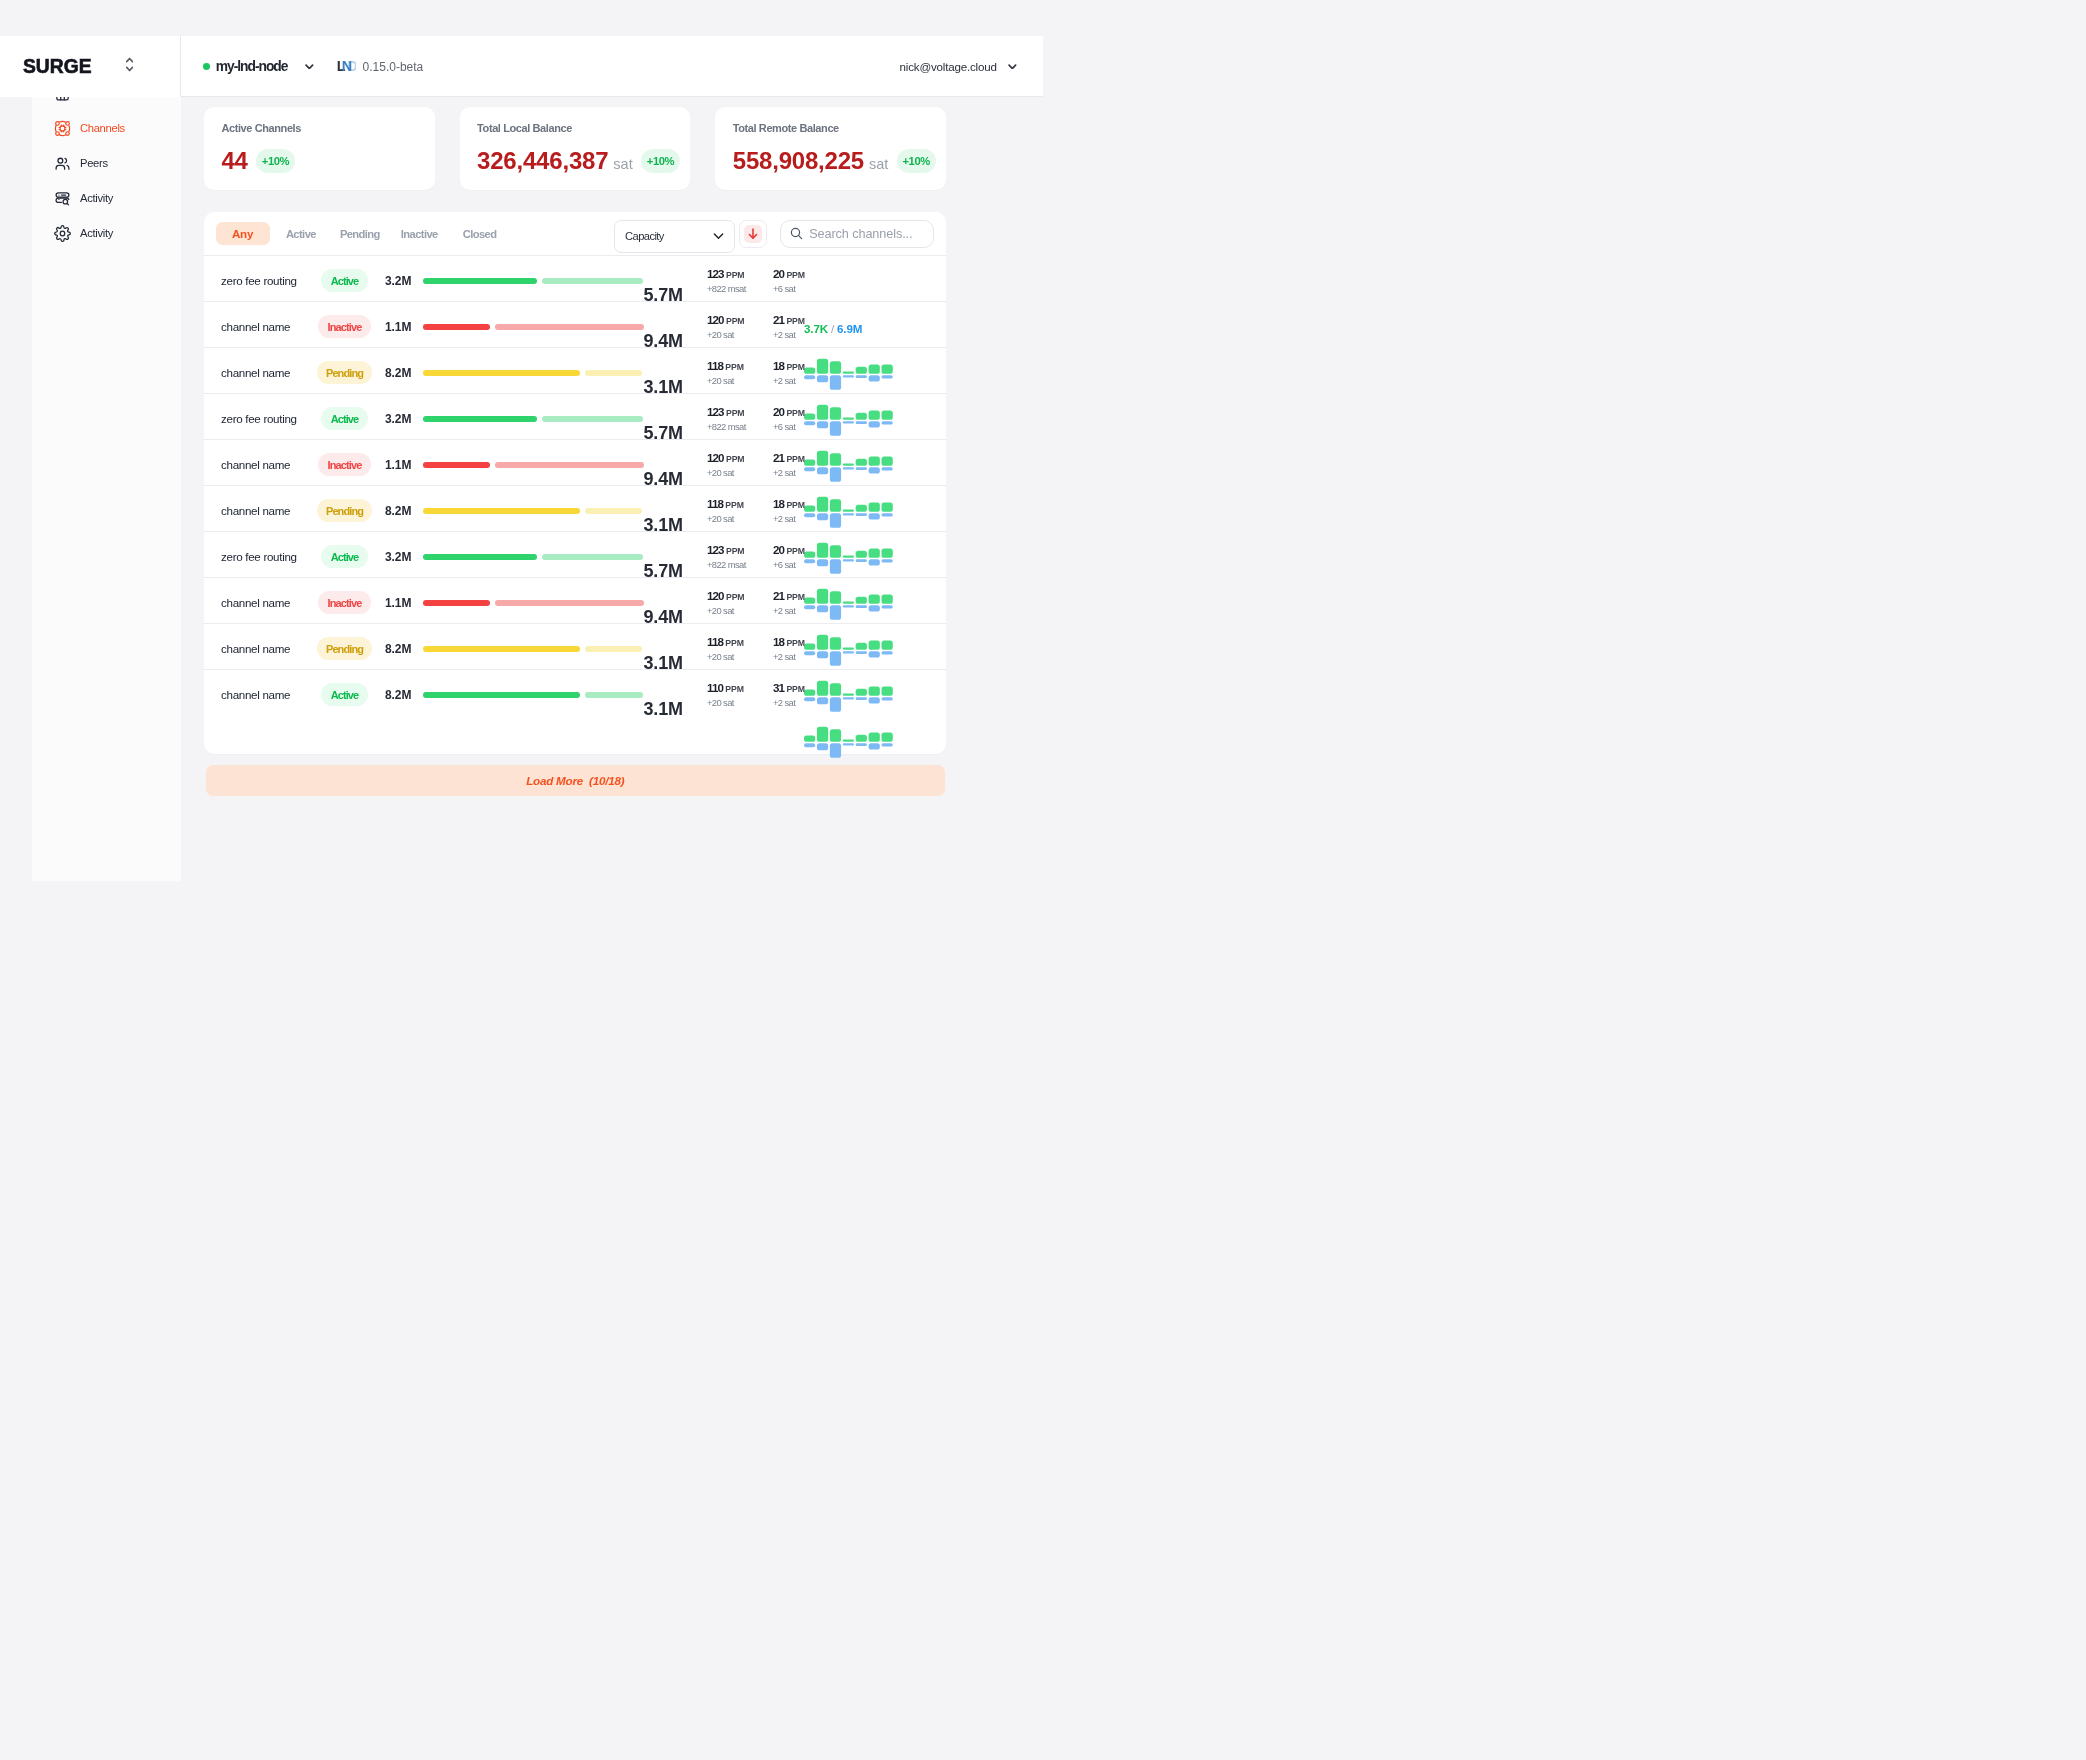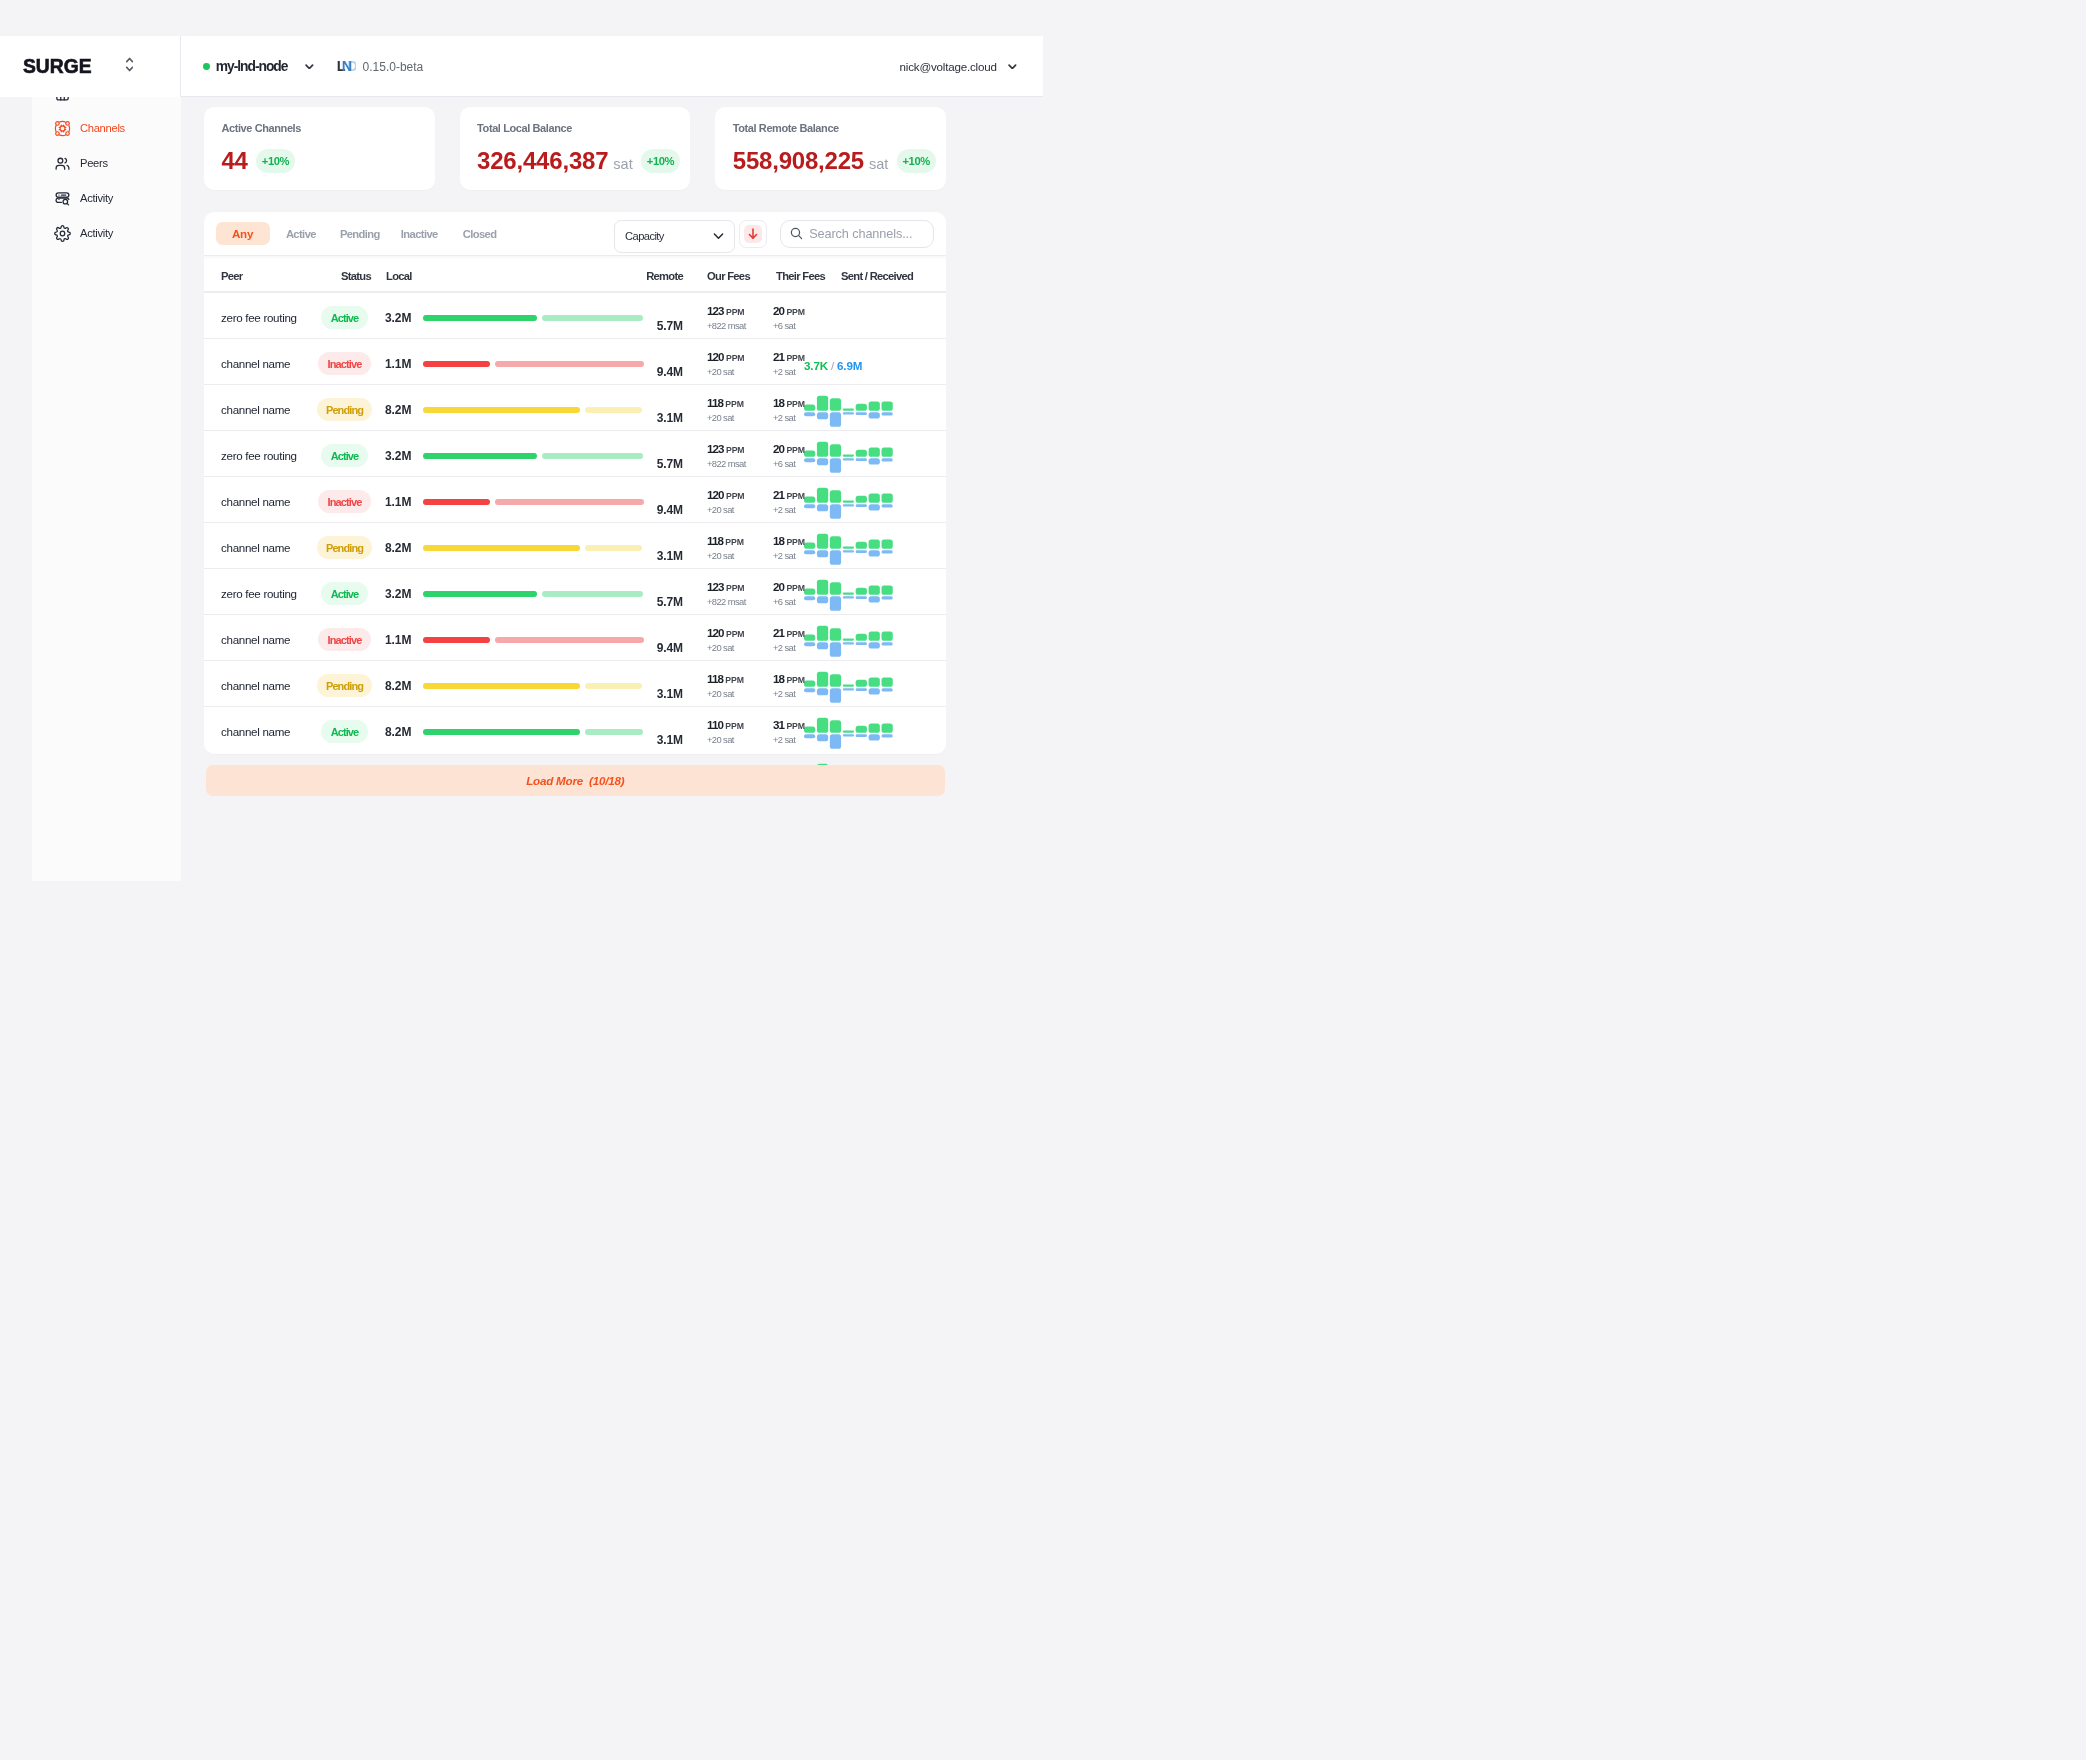--- a/index.html
+++ b/index.html
@@ -53,21 +53,21 @@
 .row > div { position:absolute; display:flex; align-items:center; padding-top:4.3px; }
 .c-peer { left:17px; top:0; height:100%; font-size:11.6px; color:#1b2130; letter-spacing:-0.3px; }
 .c-status { left:94px; width:93px; top:0; height:100%; justify-content:center; }
 .pill { height:23px; display:flex; align-items:center; padding:0 9.4px; border-radius:724px; font-size:11px; font-weight:700; letter-spacing:-0.9px; }
 .pill.active { background:#e7fbee; color:#0cb94f; }
 .pill.inactive { background:#fdeaea; color:#f04545; }
 .pill.pending { background:#fdf3d7; color:#cf9e0b; }
 .c-local { left:181px; top:0; height:100%; font-size:12px; font-weight:700; color:#272b35; letter-spacing:-0.1px; }
 .c-bar { left:219px; top:0; height:100%; gap:5px; }
 .seg { height:5.8px; border-radius:2.9px; display:inline-block; }
-.c-remote { right:263px; top:8px; height:100%; font-size:12px; font-weight:700; color:#272b35; letter-spacing:-0.1px; }
+.c-remote { right:263px; top:15px; height:100%; font-size:18px; font-weight:700; color:#272b35; letter-spacing:-0.1px; }
 .c-fee { top:0; height:100%; flex-direction:column; align-items:flex-start !important; justify-content:center; }
 .c-fee1 { left:503px; }
 .c-fee2 { left:569px; }
 .feetop { font-size:11.6px; font-weight:700; color:#1c2028; line-height:13px; letter-spacing:-0.9px; }
 .feetop .ppm { font-size:8.7px; font-weight:700; color:#42464f; letter-spacing:-0.1px; }
 .feesub { font-size:9.4px; color:#79818d; line-height:11px; margin-top:0.7px; letter-spacing:-0.6px; }
 .sentcell { left:600px; top:0; height:100%;margin-top:48px; }
 .senttext { font-size:11.6px; font-weight:700; letter-spacing:-0.1px; }
 .sr-g{color:#0fbe53}.sr-s{color:#9ca3af;font-weight:400;padding:0 2.9px}.sr-b{color:#2095f2}
 .loadmore { position:absolute; top:704px; left:1.8px; width:739px; height:31px; background:#fce3d4; border-radius:7.2px; display:flex; align-items:center; justify-content:center; }
@@ -212,29 +212,20 @@
             </div>
         <div class="search">
               <svg width="13" height="13" viewBox="0 0 19 19" fill="none" stroke="#4b5563" stroke-width="1.8" stroke-linecap="round">
                 <circle cx="8" cy="8" r="6"></circle>
                 <path d="M12.7 12.7 17 17"></path>
               </svg>
               <span class="ph">Search channels...</span>
             </div>
       </div>
     </div>
-    <div class="thead">
-      <div class="h-peer">Peer</div>
-      <div class="h-status">Status</div>
-      <div class="h-local">Local</div>
-      <div class="h-remote">Remote</div>
-      <div class="h-ourfees">Our Fees</div>
-      <div class="h-theirfees">Their Fees</div>
-      <div class="h-sent">Sent / Received</div>
-    </div>
     <div class="row">
   <div class="c-peer">zero fee routing</div>
   <div class="c-status">
             <span class="pill active">Active</span>
           </div>
   <div class="c-local">3.2M</div>
   <div class="c-bar">
             <span class="seg" style="width:114px;background:#2fd36c"></span>
             <span class="seg" style="width:101px;background:#a9ecc3"></span>
           </div>

